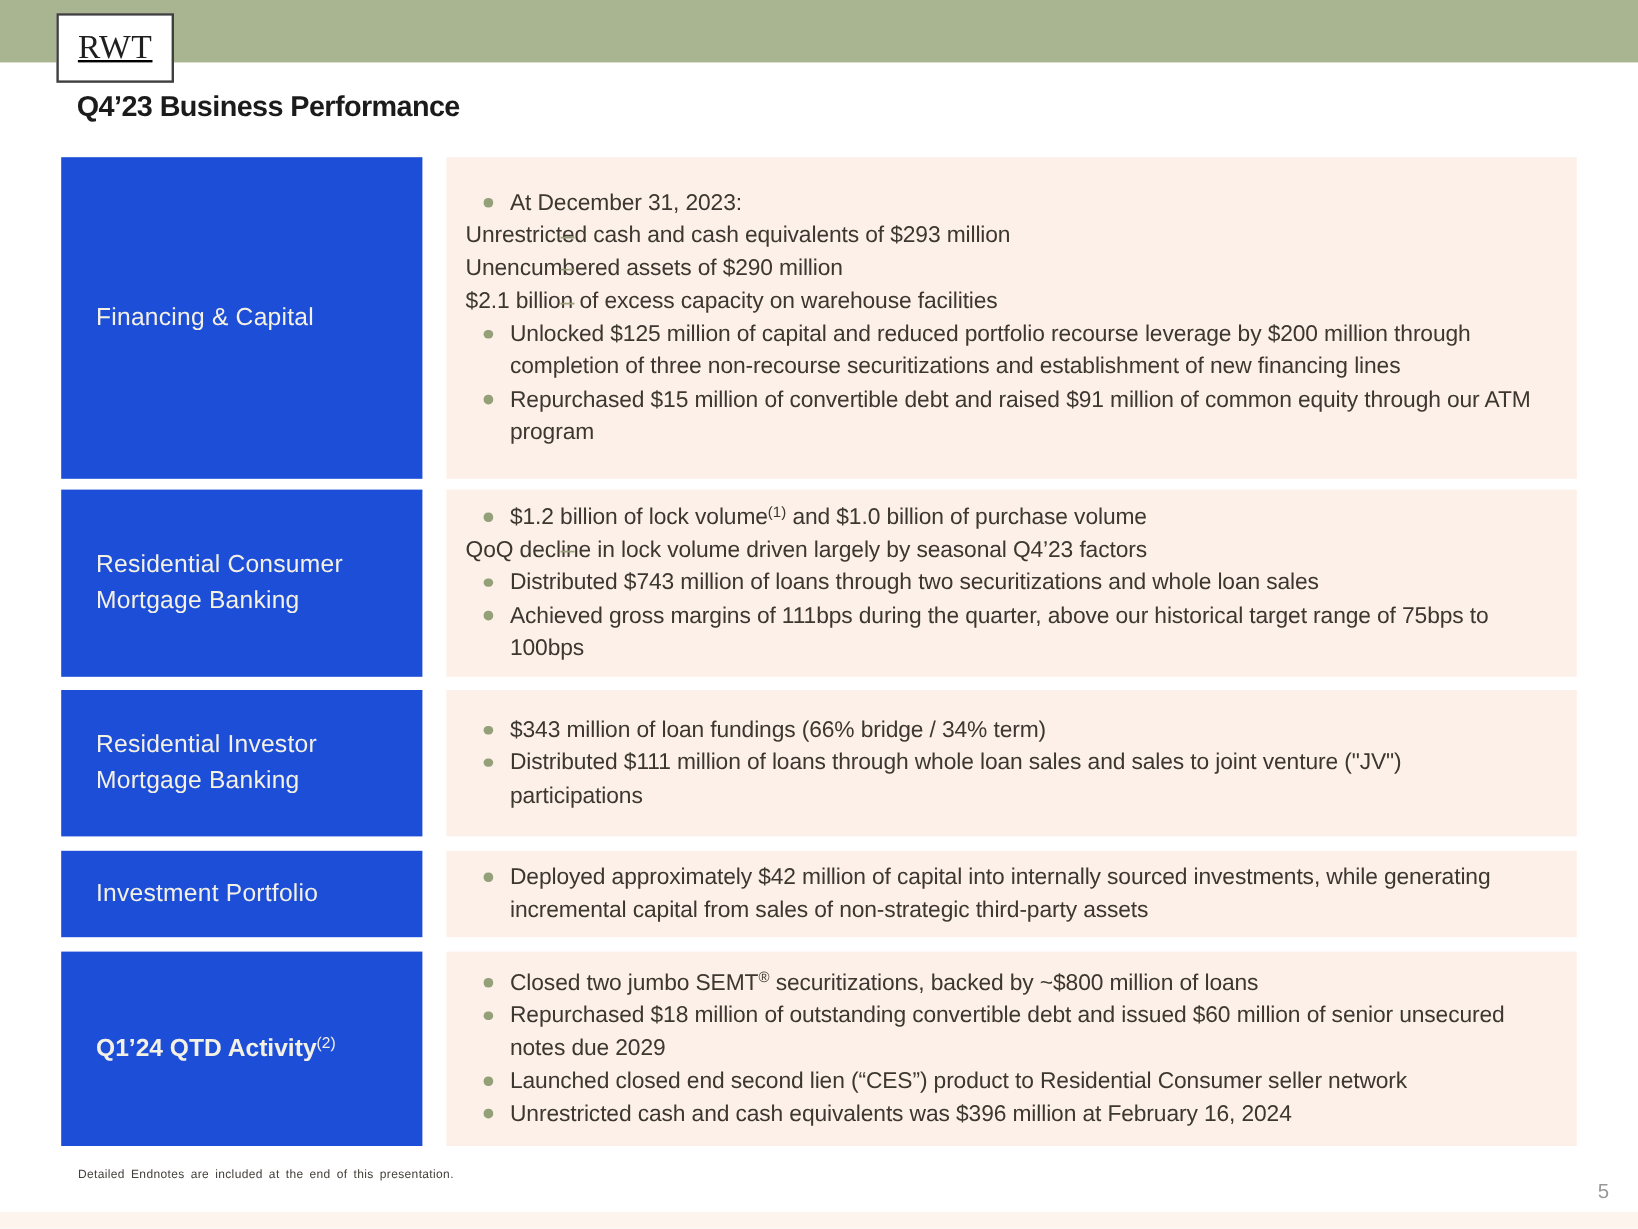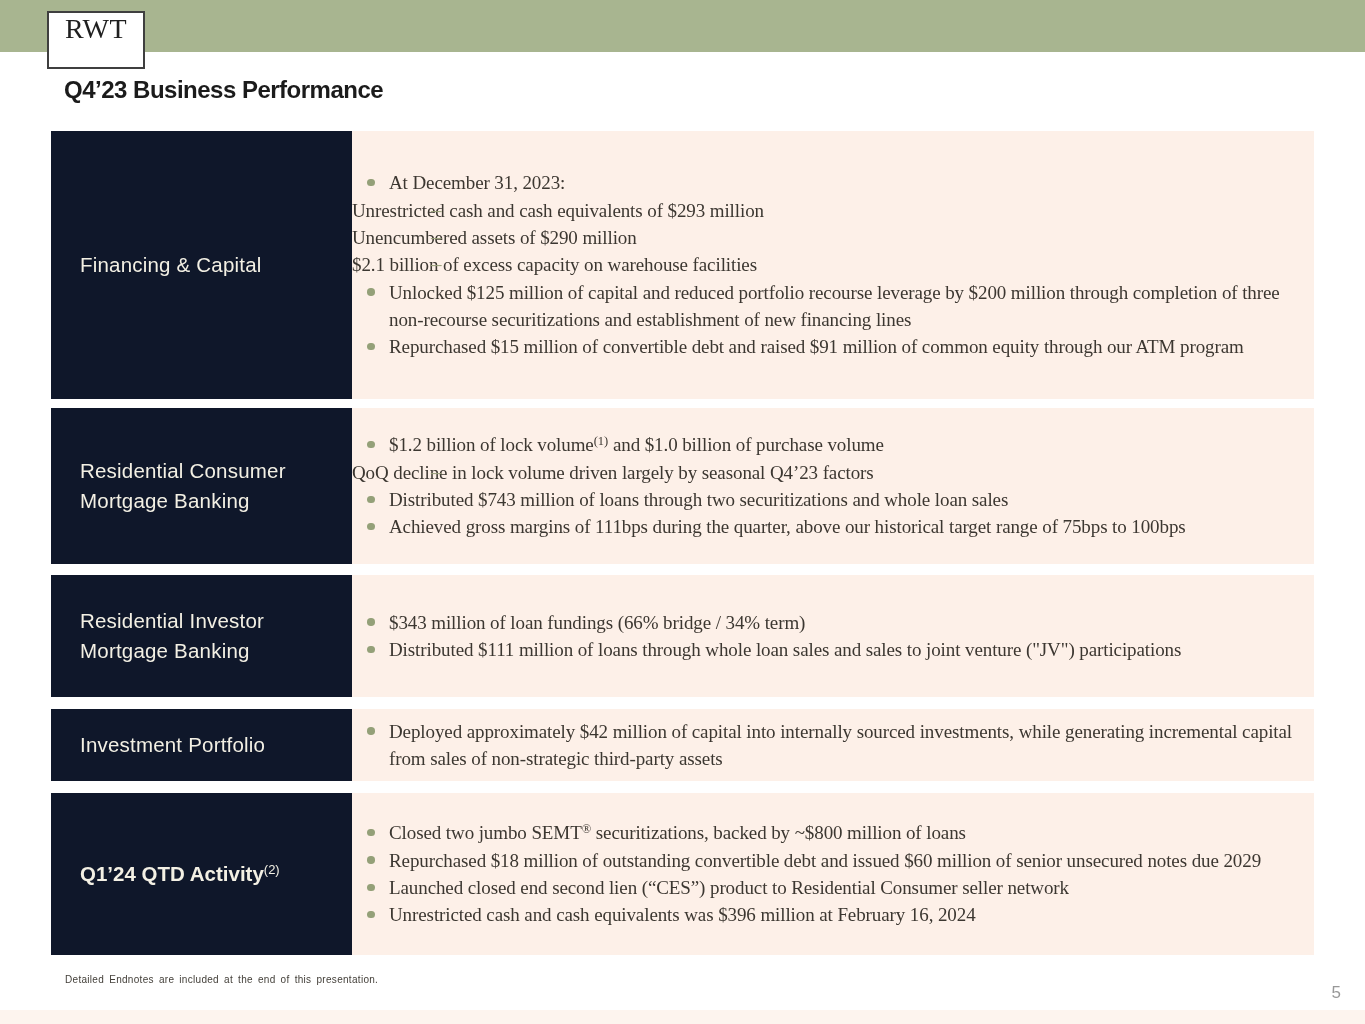--- a/index.html
+++ b/index.html
@@ -4,48 +4,48 @@
 <style>
   html,body{margin:0;padding:0;background:#e9e9e9;}
   .slide{
     position:relative;width:1365px;height:1024px;background:#ffffff;overflow:hidden;
     font-family:"Liberation Sans","DejaVu Sans",sans-serif;
   }
   
   .banner{position:absolute;top:0;left:0;width:1365px;height:52px;background:#a8b590;}
   .logo-box{
     position:absolute;top:11px;left:47px;width:94px;height:54px;background:#ffffff;
-    border:2px solid #3f3f3f;display:flex;justify-content:center;z-index:2;
+    border:2px solid #3f3f3f;display:flex;align-items:center;justify-content:center;z-index:2;text-decoration:underline;
   }
   .logo-text{font-family:"Liberation Serif","DejaVu Serif",serif;font-size:28px;color:#1f1f1f;letter-spacing:.5px;}
   
   .page-title{
     position:absolute;top:76px;left:64px;font-size:24px;font-weight:bold;color:#1b1b1b;
     letter-spacing:-.5px;white-space:nowrap;
   }
   
   .rows{position:absolute;top:131px;left:51px;width:1263px;}
   .row{display:flex;}
   .row.s0{height:268px;}
   .row.s1{height:156px;margin-top:9px;}
   .row.s2{height:122px;margin-top:11px;}
   .row.s3{height:72px;margin-top:12px;}
   .row.s4{height:162px;margin-top:12px;}
   .row-label{
-    width:301px;flex:0 0 301px;margin-right:0;background:#0f172a;color:#f3f0e4;
+    width:301px;flex:0 0 301px;margin-right:20px;background:#1d4ed8;color:#f3f0e4;
     display:flex;align-items:center;box-sizing:border-box;padding:6px 18px 6px 29px;
     font-size:20.5px;line-height:30px;letter-spacing:.2px;
   }
   .row-label.bold{font-weight:bold;letter-spacing:0;}
   .label-sup{font-size:13px;vertical-align:7px;font-weight:400;line-height:0;}
   .row-content{
     flex:1;background:#fdf0e8;display:flex;align-items:center;box-sizing:border-box;
     padding:10px 18px 10px 0;
   }
-  ul.blist{list-style:none;margin:0;padding:0;width:100%;font-family:Liberation Serif, serif;}
+  ul.blist{list-style:none;margin:16px;padding:0;width:100%;}
   ul.blist li{
     position:relative;font-size:19px;line-height:27.3px;color:#3c3731;
     letter-spacing:-.1px;
   }
   li.l1{padding-left:37px;}
   li.l2{}
   .mk{position:absolute;display:block;}
   .mk1{left:15px;top:9.5px;width:7.5px;height:7.5px;border-radius:50%;background:#94a078;}
   .mk2{left:79px;top:0;color:#9aa07c;font-size:21px;}
   .mk2::before{content:"\2013";}

